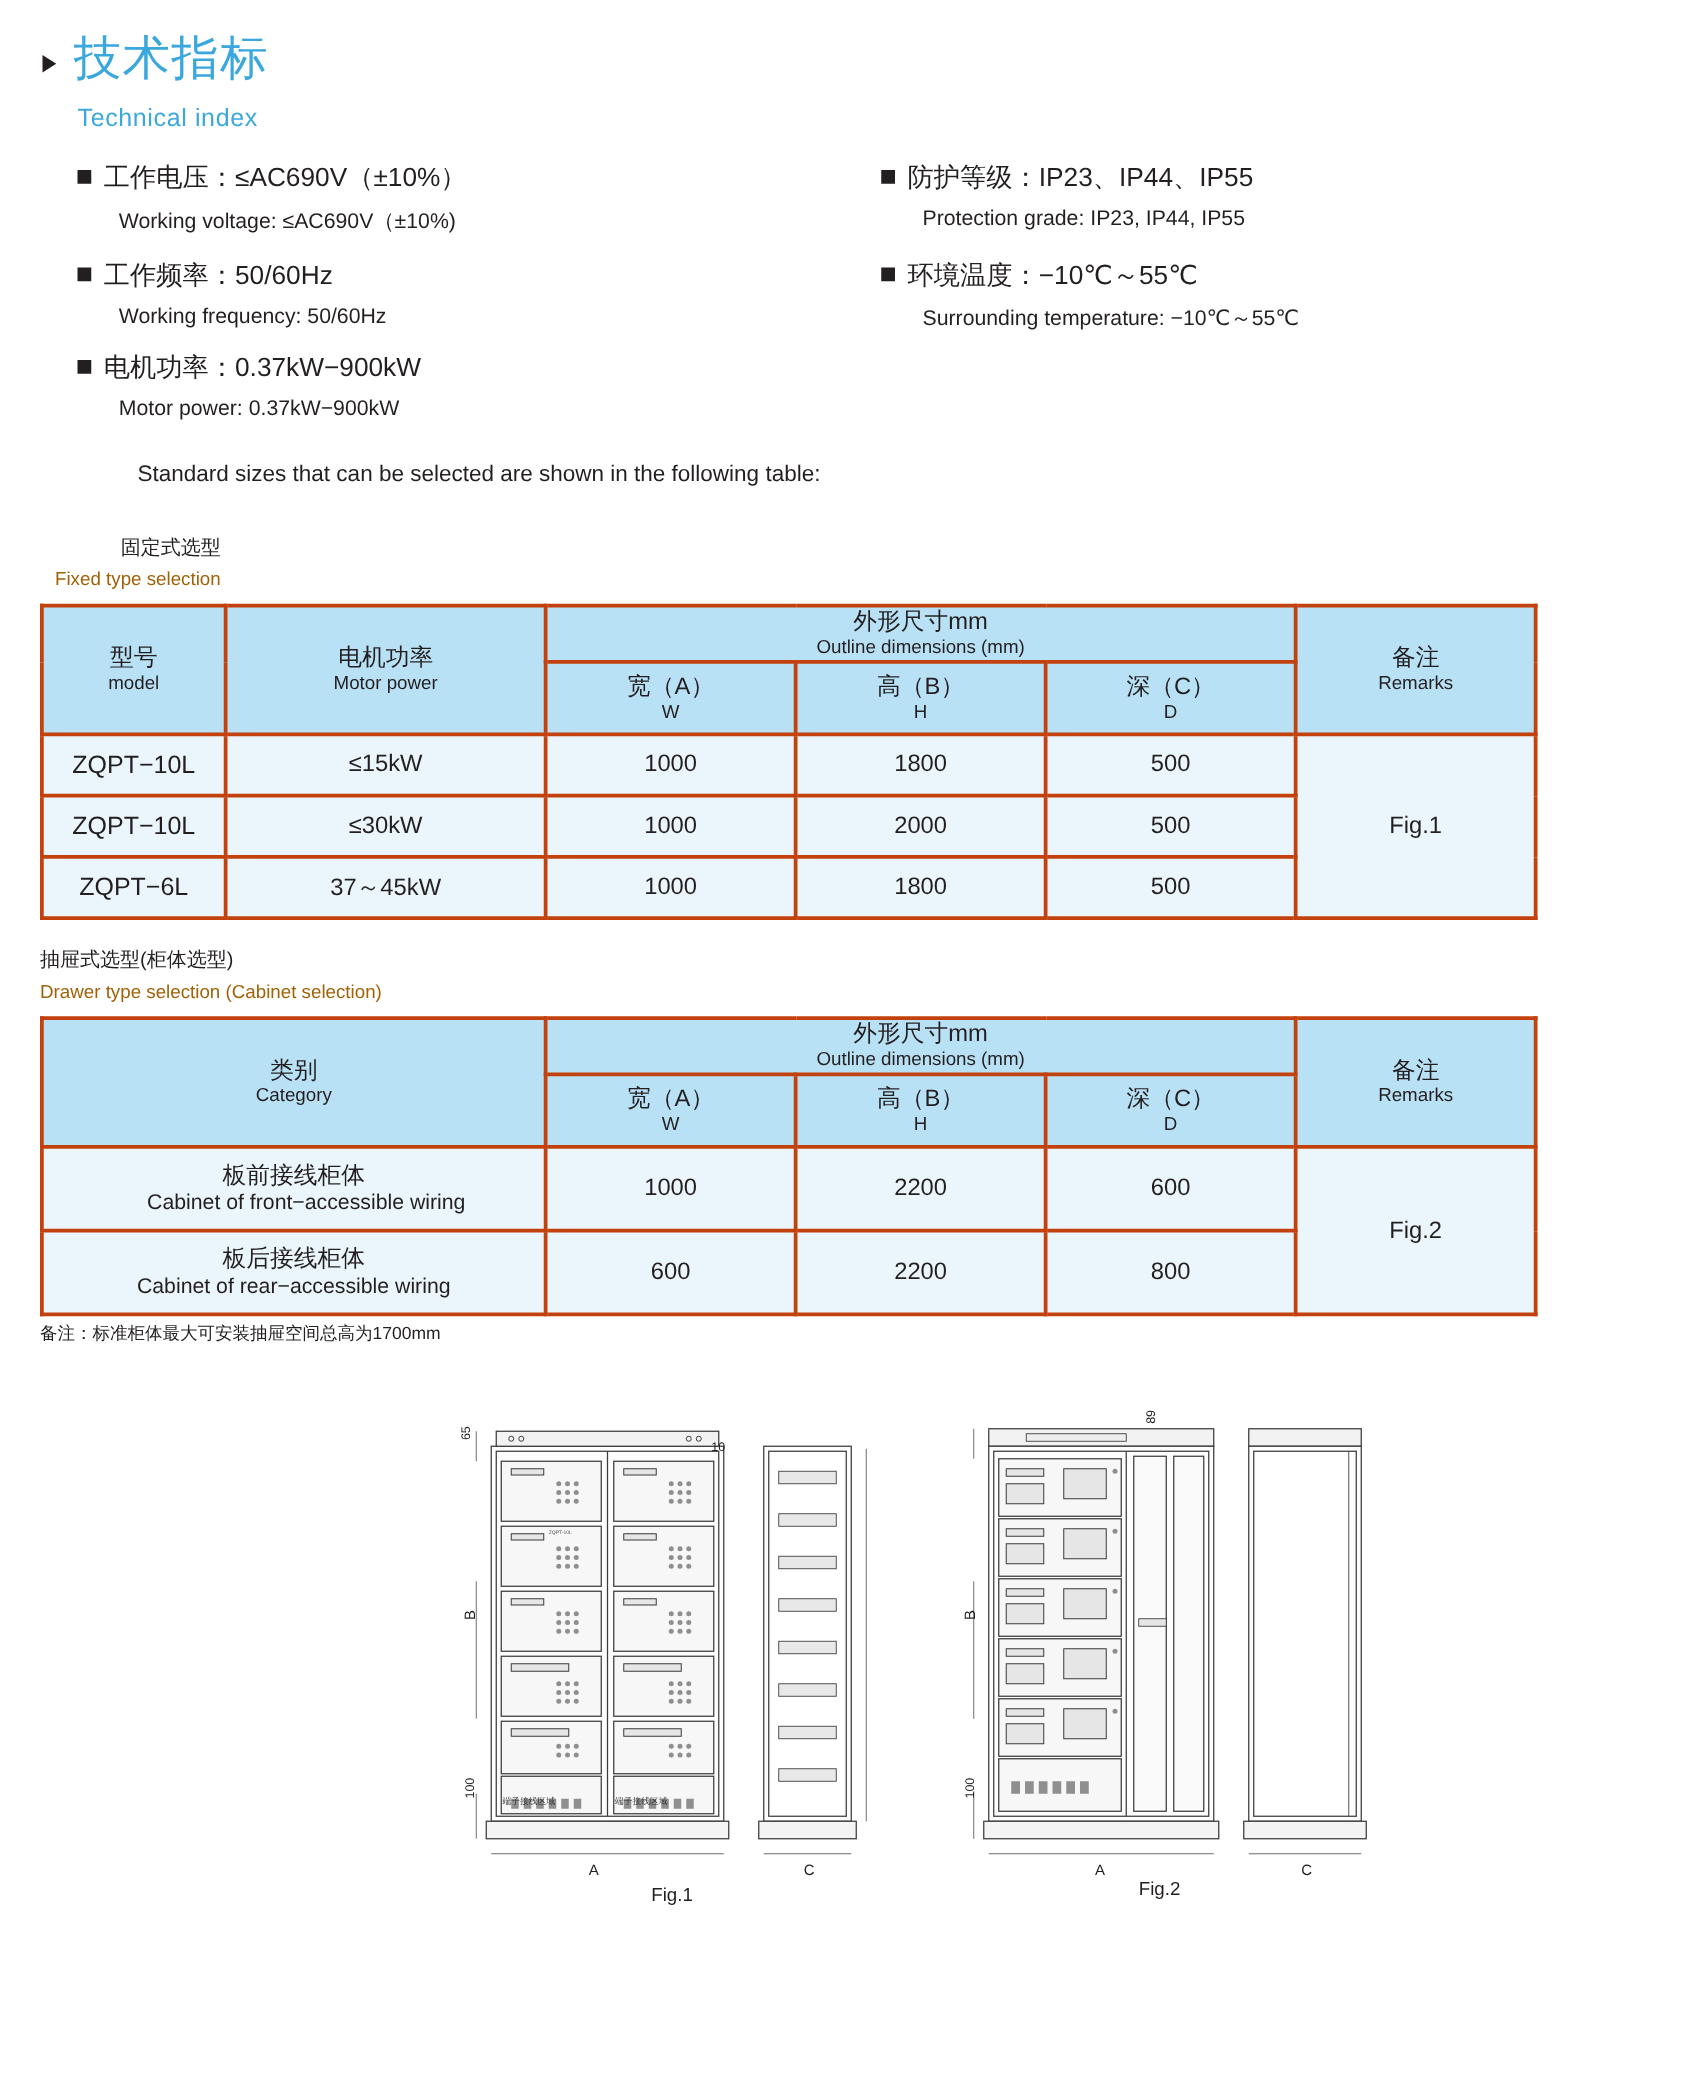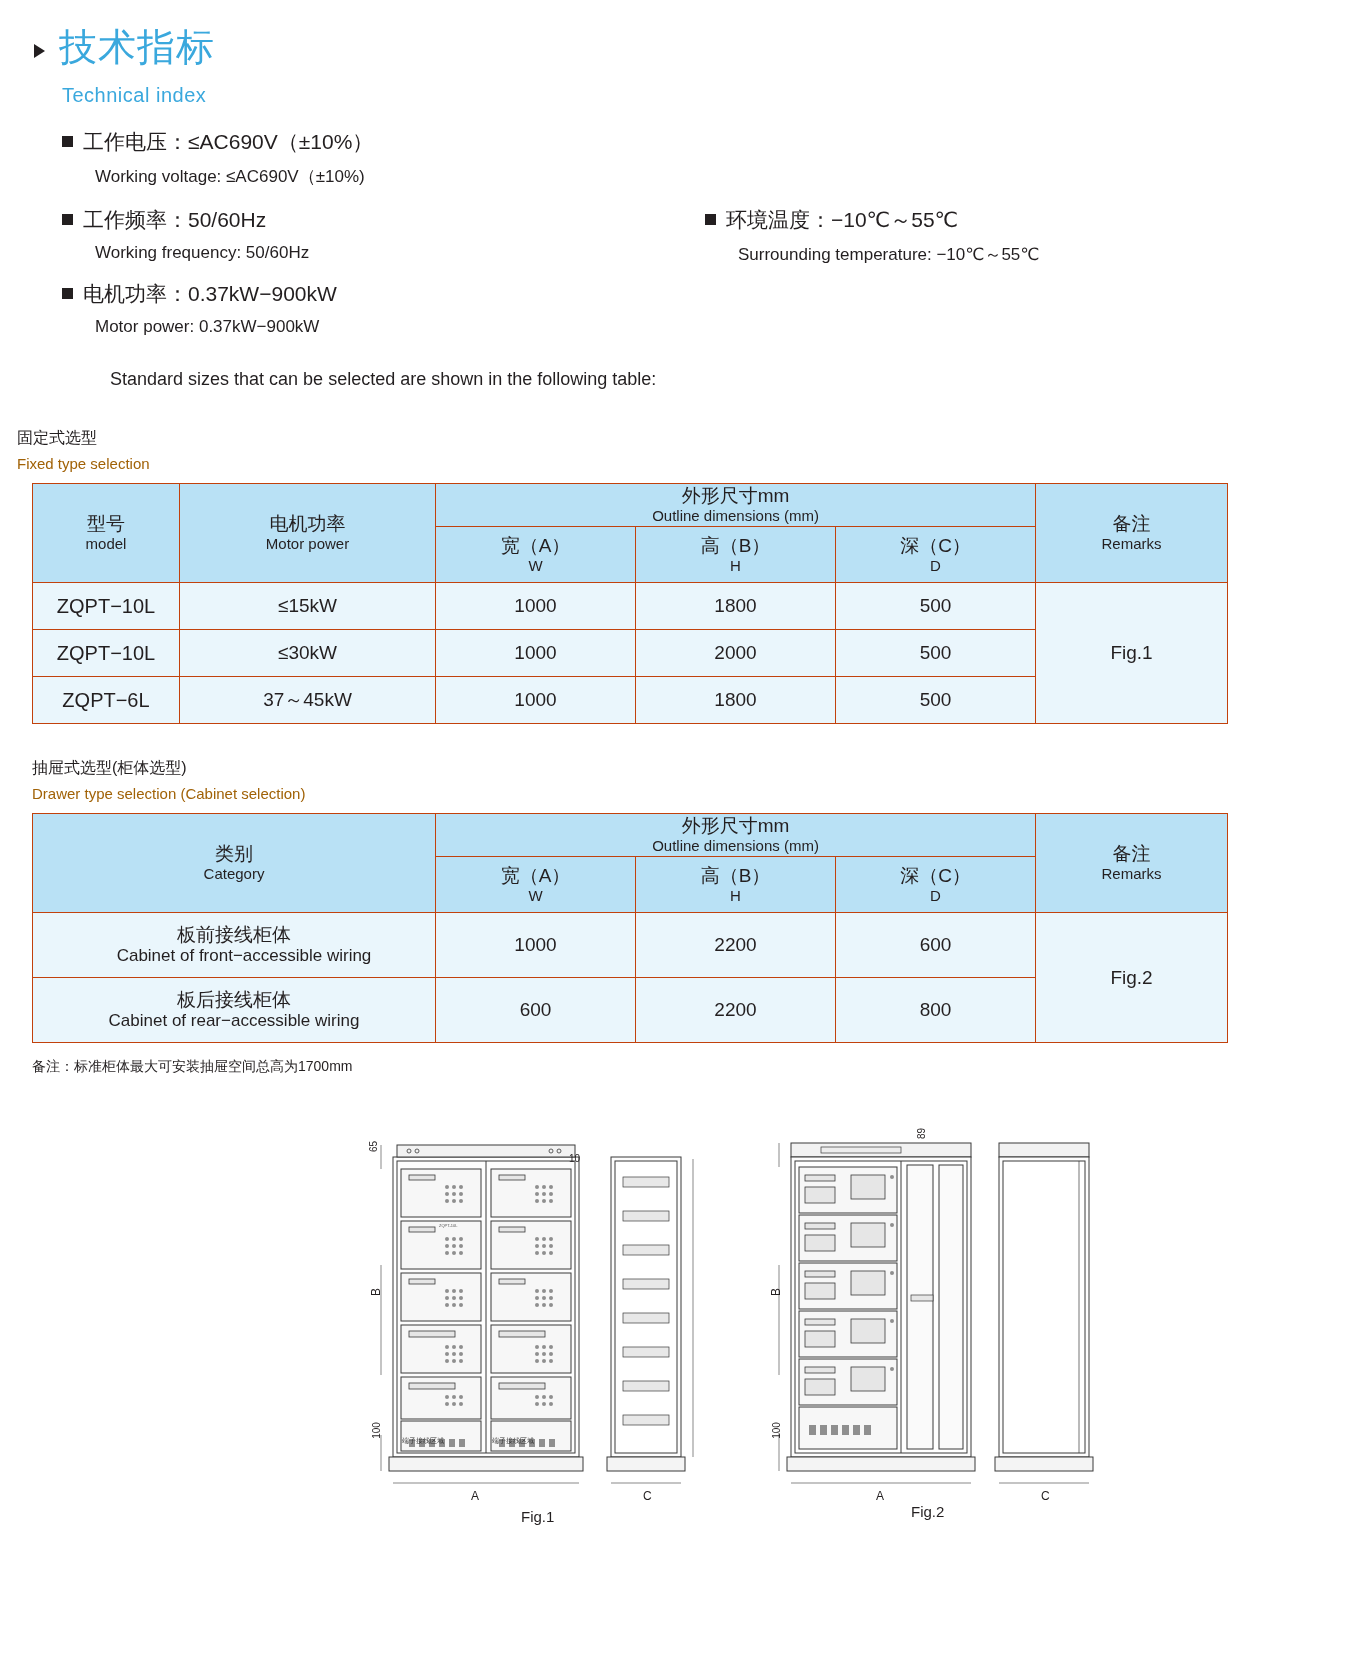--- a/index.html
+++ b/index.html
@@ -25,21 +25,21 @@
   .spec-cn-line{white-space:nowrap;}
   .spec-en-line{white-space:nowrap;padding-left:33px;margin-top:9px;}
 
   
   .sub-cn{font-size:16px;color:#231f20;}
   .sub-en{font-size:15px;color:#a16207;}
 
   
   table{border-collapse:collapse;table-layout:fixed;}
   .tbl{position:absolute;border:1px solid #ffffff;}
-  .tbl td,.tbl th{border:1px solid #c2410c;text-align:center;vertical-align:middle;font-weight:normal;}
+  .tbl td,.tbl th{border:3px solid #c2410c;text-align:center;vertical-align:middle;font-weight:normal;}
   .hd{background:#b9e1f5;color:#231f20;}
   .bd{background:#eaf6fc;color:#231f20;}
   .c-cn{font-size:19px;display:block;line-height:1.18;}
   .c-en{font-size:15px;display:block;line-height:1.2;}
   .val{font-size:19px;margin-top:25px;}
   .model{font-size:20px;}
 
   
   .note{position:absolute;font-size:14px;color:#231f20;}
 
@@ -67,31 +67,35 @@
   <div class="spec-item" style="left:62px;top:206px;">
     <div class="spec-cn-line"><span class="bullet"></span><span class="cn">工作频率：50/60Hz</span></div>
     <div class="spec-en-line"><span class="en">Working frequency: 50/60Hz</span></div>
   </div>
 
   <div class="spec-item" style="left:62px;top:280px;">
     <div class="spec-cn-line"><span class="bullet"></span><span class="cn">电机功率：0.37kW−900kW</span></div>
     <div class="spec-en-line"><span class="en">Motor power: 0.37kW−900kW</span></div>
   </div>
 
+  <div class="spec-item" style="left:705px;top:128px;">
+    <div class="spec-cn-line"><span class="bullet"></span><span class="cn">防护等级：IP23、IP44、IP55</span></div>
+    <div class="spec-en-line"><span class="en">Protection grade: IP23, IP44, IP55</span></div>
+  </div>
 
   <div class="spec-item" style="left:705px;top:206px;">
     <div class="spec-cn-line"><span class="bullet"></span><span class="cn">环境温度：−10℃～55℃</span></div>
     <div class="spec-en-line"><span class="en">Surrounding temperature: −10℃～55℃</span></div>
   </div>
 
   <div class="spec-item" style="left:62px;top:357px;">
     <div class="spec-en-line" style="padding-left:36px;margin-top:12px;"><span class="en" style="font-size:18px;margin-left:12px;">Standard sizes that can be selected are shown in the following table:</span></div>
   </div>
 
-  <div style="position:absolute;left:17px;top:428px;">
+  <div style="position:absolute;left:44px;top:428px;text-align:right;">
     <div class="sub-cn">固定式选型</div>
     <div class="sub-en" style="margin-top:6px;">Fixed type selection</div>
   </div>
 
   <table class="tbl" style="left:32px;top:483px;width:1195px;">
     <colgroup>
       <col style="width:147px">
         <col style="width:256px">
       <col style="width:200px">
         <col style="width:200px">

